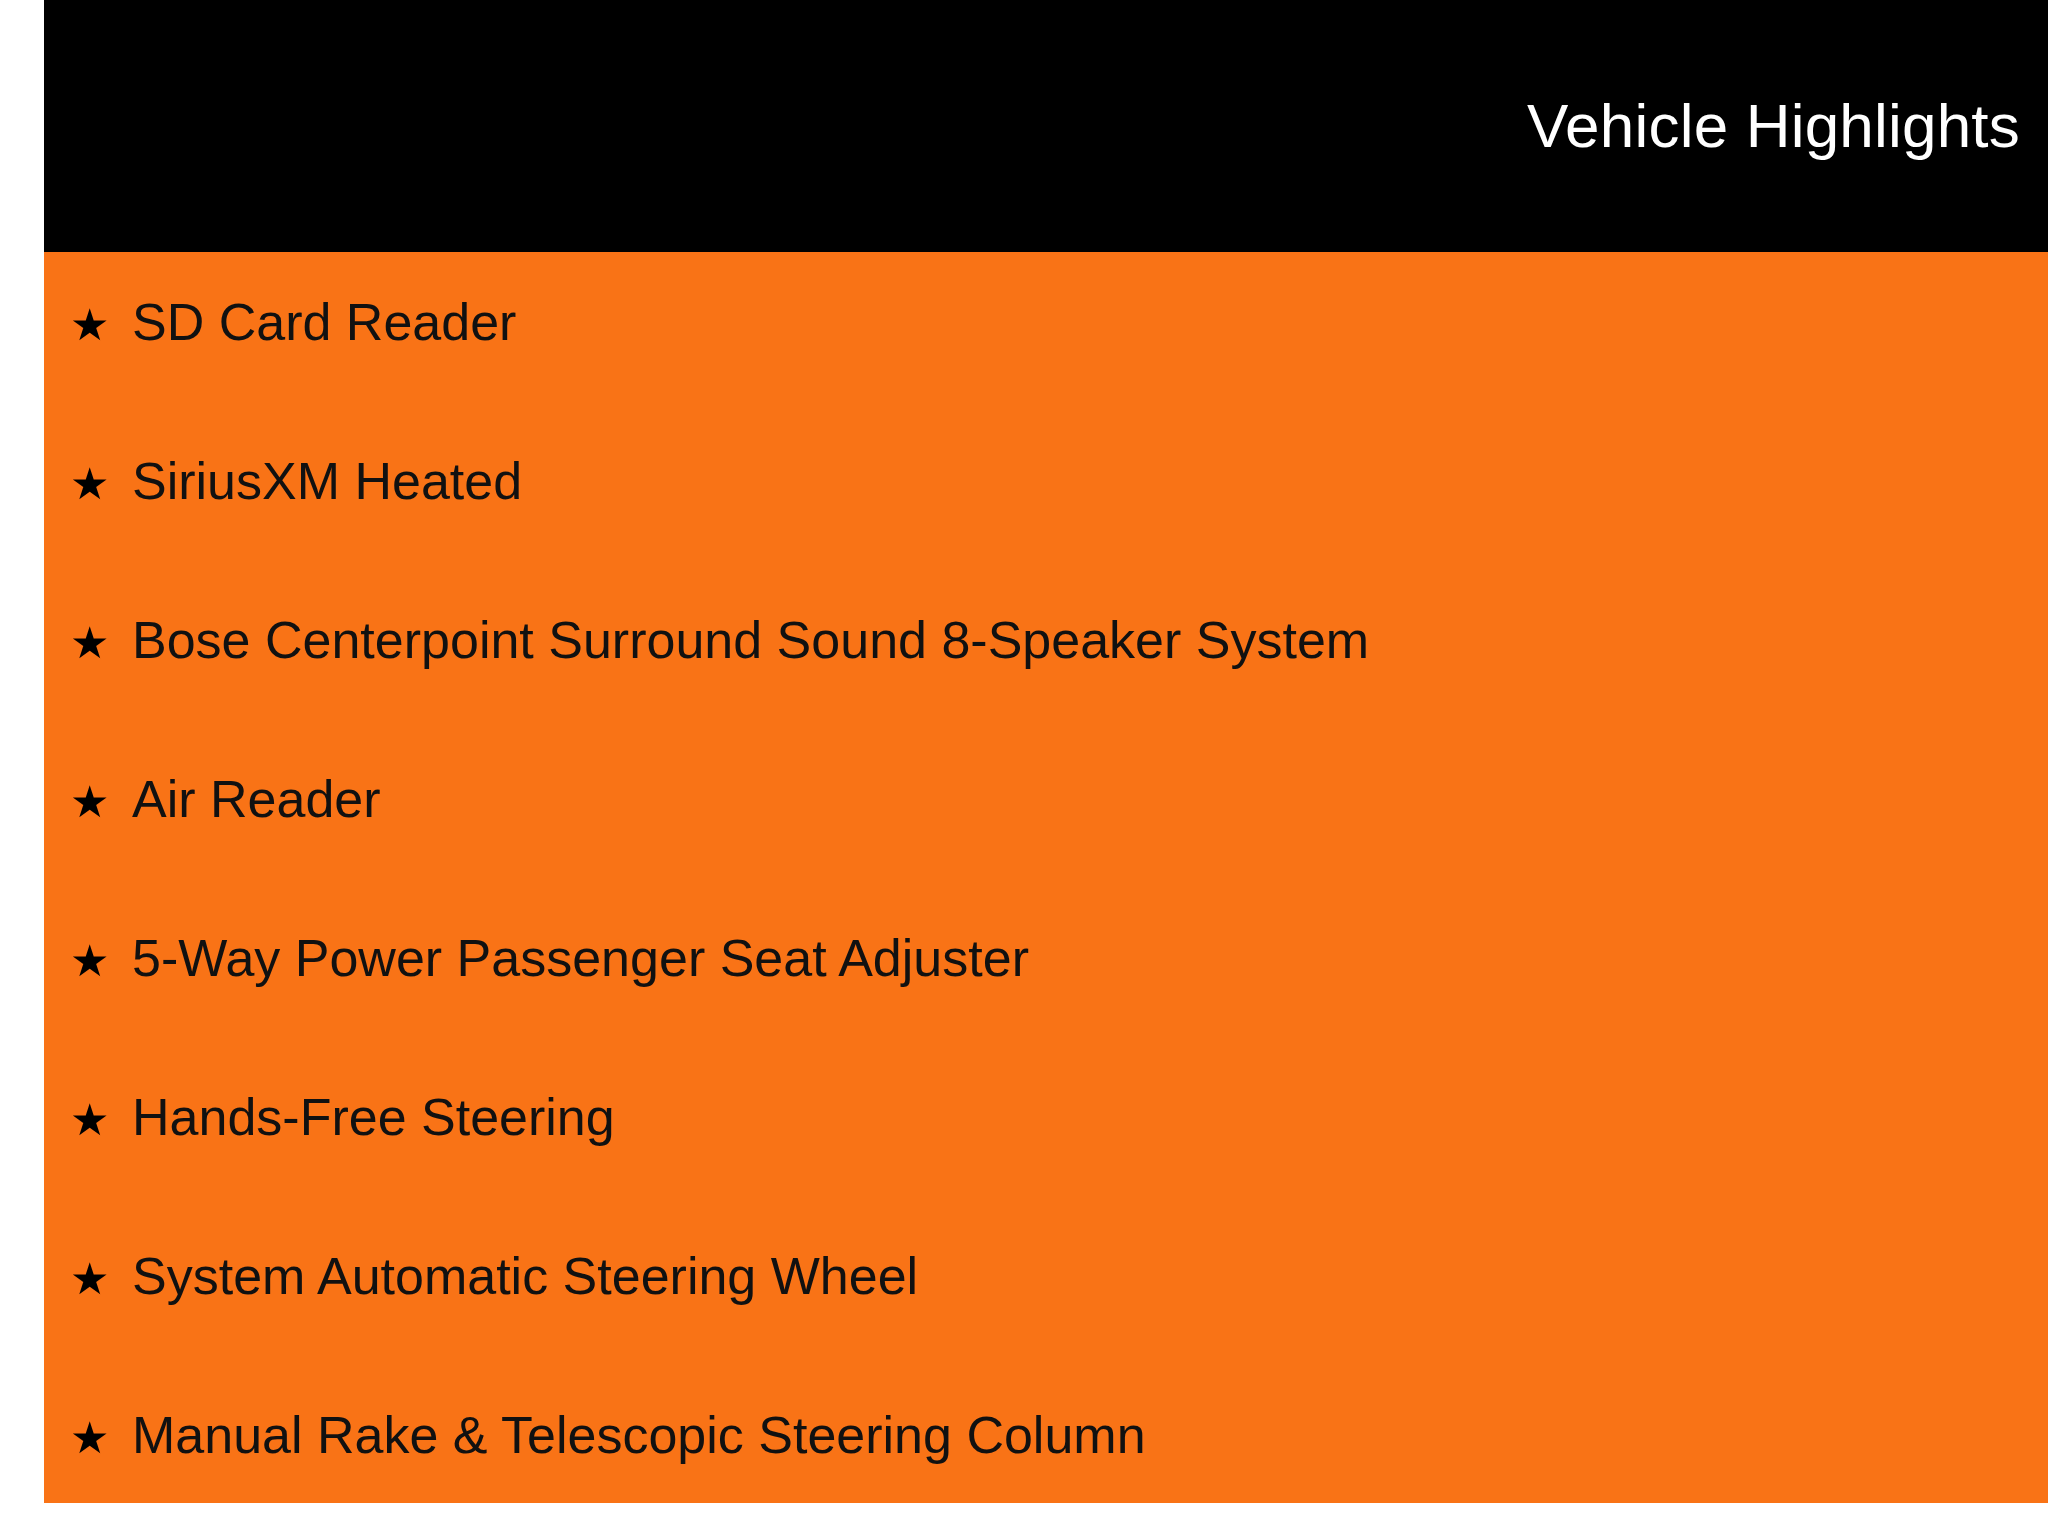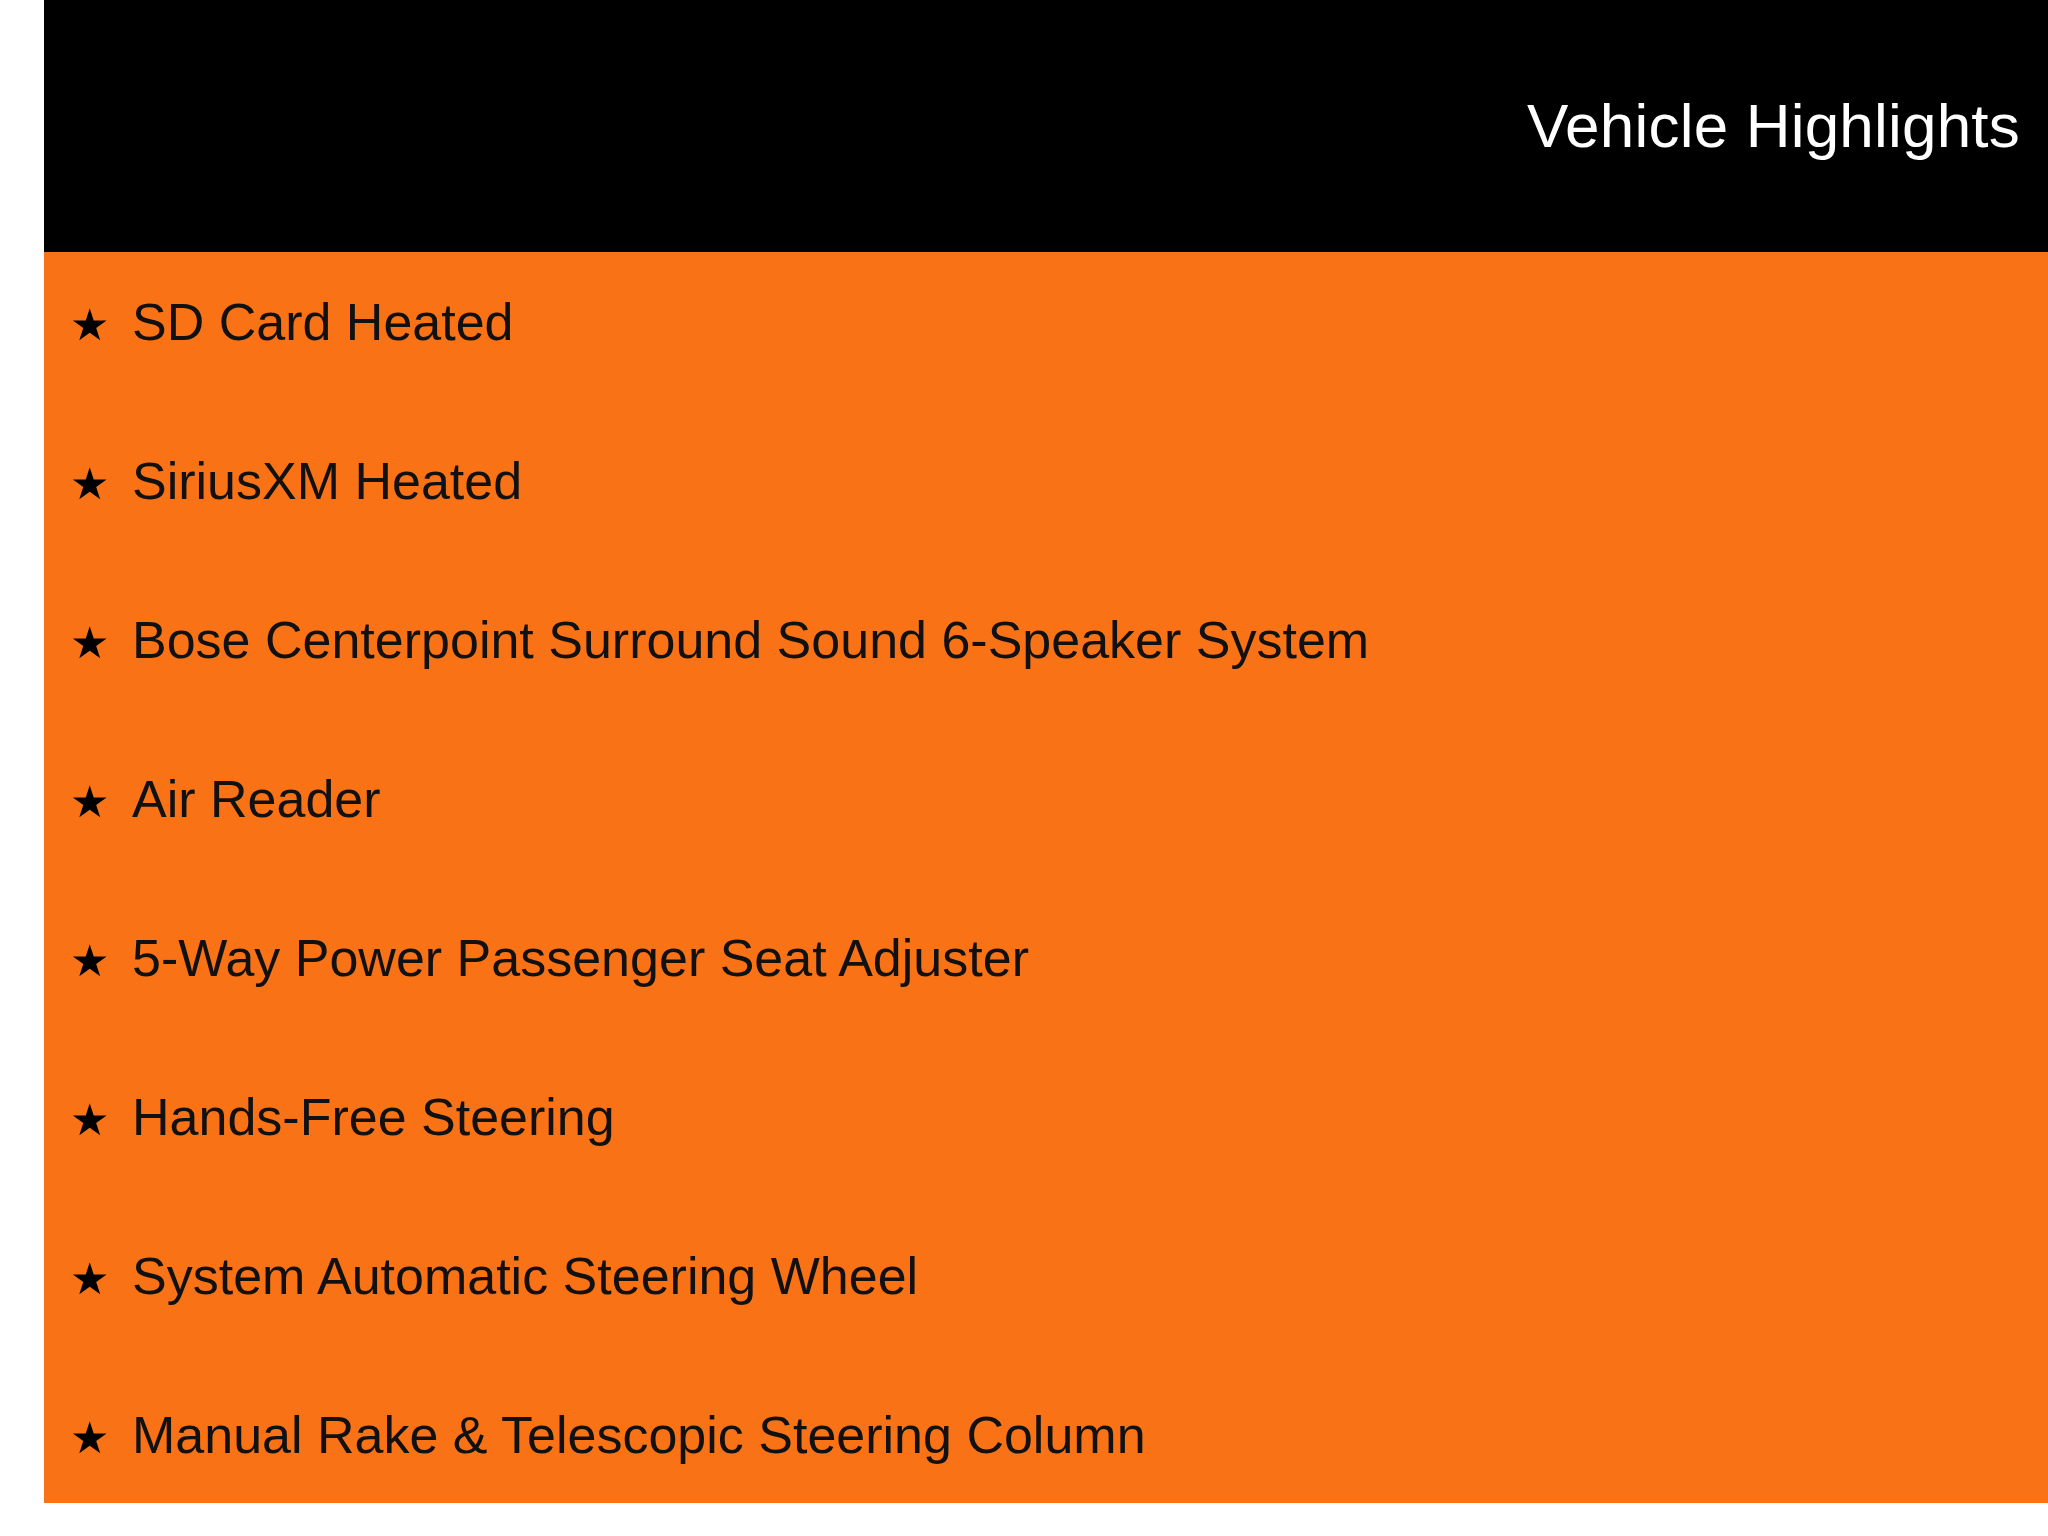--- a/index.html
+++ b/index.html
@@ -81,31 +81,31 @@
 <div class="page">
 
   <div class="header-bar">
     <div class="header-title">Vehicle Highlights</div>
   </div>
 
   <ul class="highlights-list">
 
     <li class="highlight-item">
       <span class="star-icon">★</span>
-      <span class="highlight-label">SD Card Heated</span>
+      <span class="highlight-label">SD Card Reader</span>
     </li>
 
     <li class="highlight-item">
       <span class="star-icon">★</span>
       <span class="highlight-label">SiriusXM Heated</span>
     </li>
 
     <li class="highlight-item">
       <span class="star-icon">★</span>
-      <span class="highlight-label">Bose Centerpoint Surround Sound 6-Speaker System</span>
+      <span class="highlight-label">Bose Centerpoint Surround Sound 8-Speaker System</span>
     </li>
 
     <li class="highlight-item">
       <span class="star-icon">★</span>
       <span class="highlight-label">Air Reader</span>
     </li>
 
     <li class="highlight-item">
       <span class="star-icon">★</span>
       <span class="highlight-label">5-Way Power Passenger Seat Adjuster</span>

